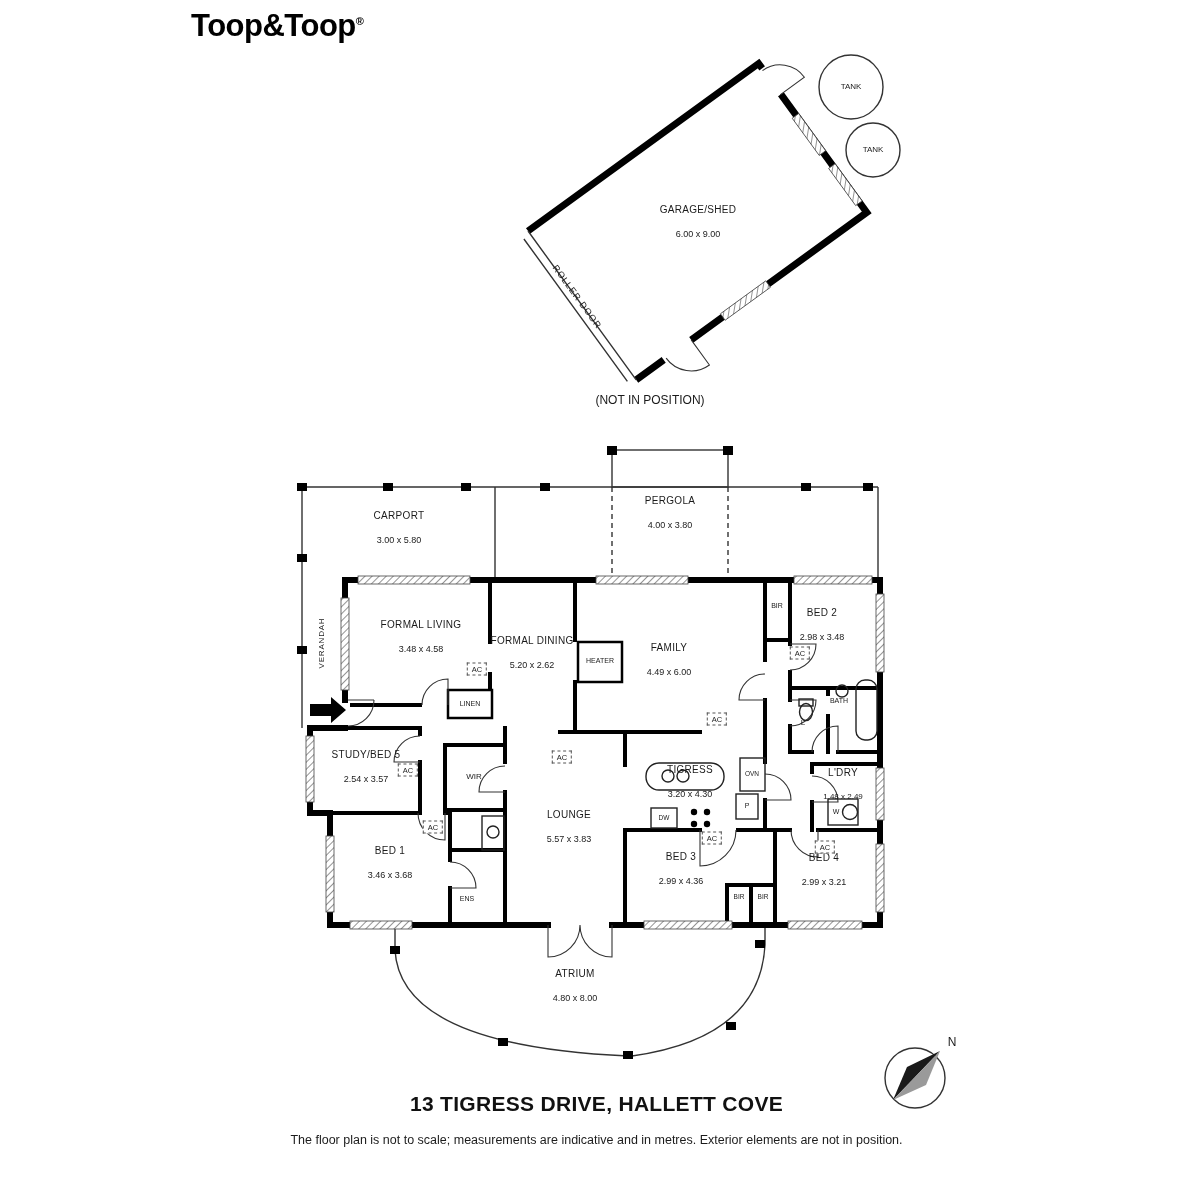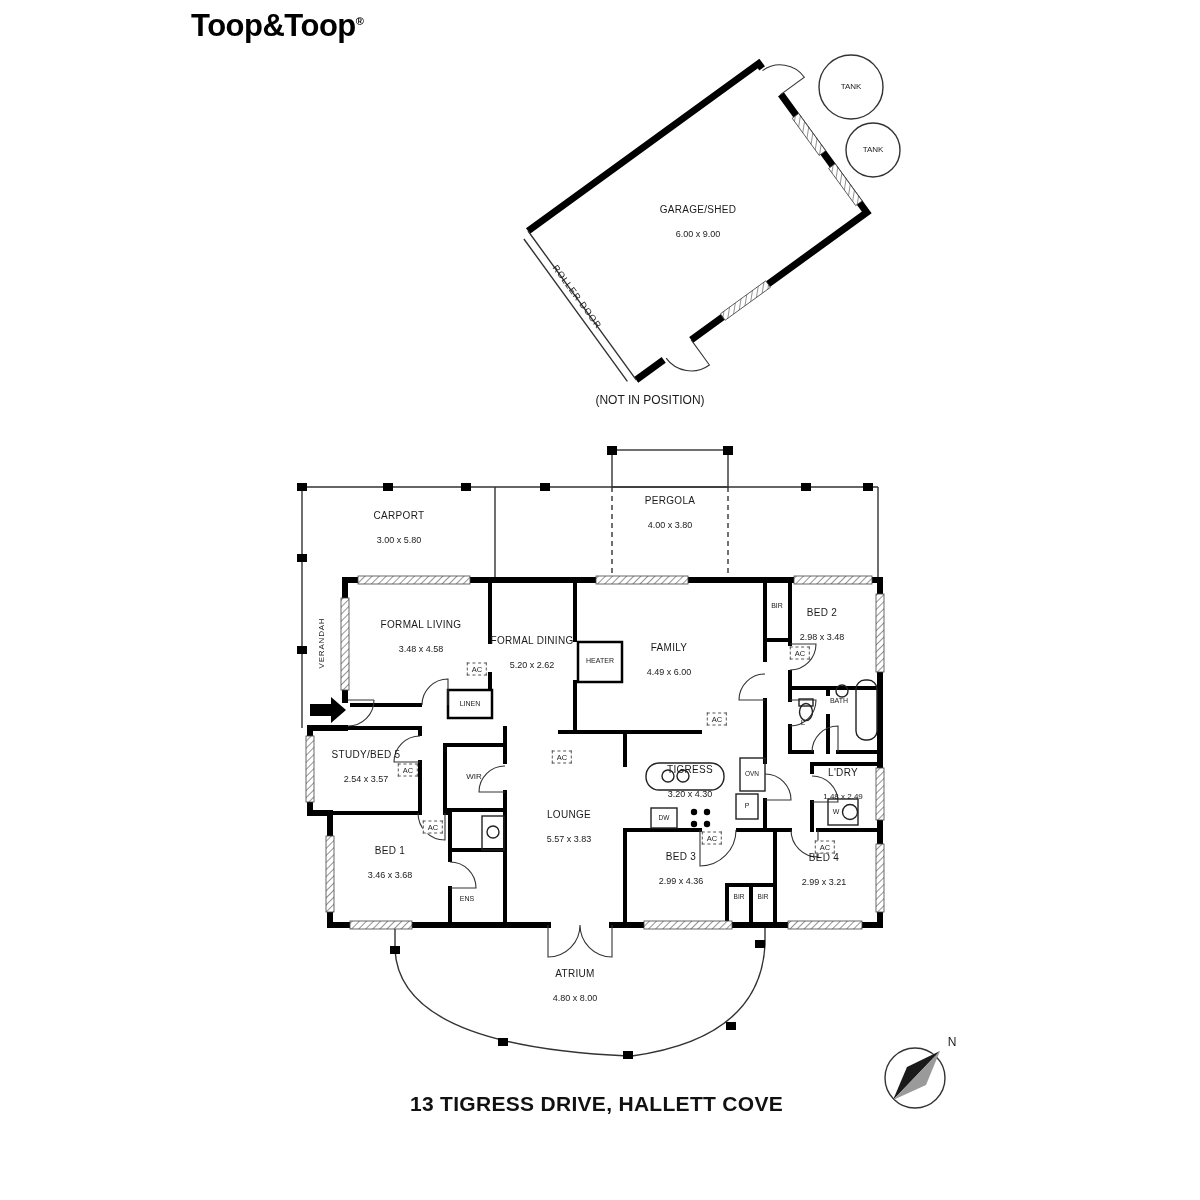--- a/index.html
+++ b/index.html
@@ -256,14 +256,15 @@
   <div class="ac" style="left:717px;top:719px">AC</div>
   <div class="ac" style="left:562px;top:757px">AC</div>
   <div class="ac" style="left:408px;top:770px">AC</div>
   <div class="ac" style="left:433px;top:827px">AC</div>
   <div class="ac" style="left:712px;top:838px">AC</div>
   <div class="ac" style="left:825px;top:847px">AC</div>
 
   <div class="lbl" style="left:952px;top:1043px;font-size:12px">N</div>
 
   <div class="address">13 TIGRESS DRIVE, HALLETT COVE</div>
+  <div class="disc" style="top:1133px">The floor plan is not to scale; measurements are indicative and in metres. Exterior elements are not in position.</div>
 
 </div>
 
 </body></html>

